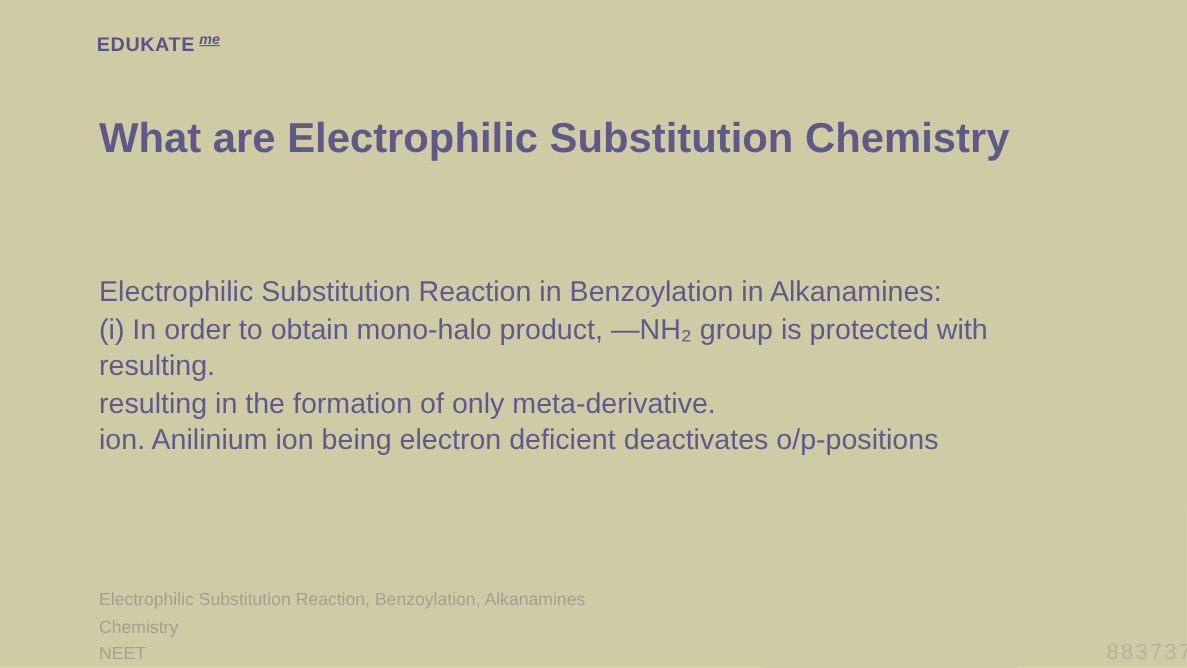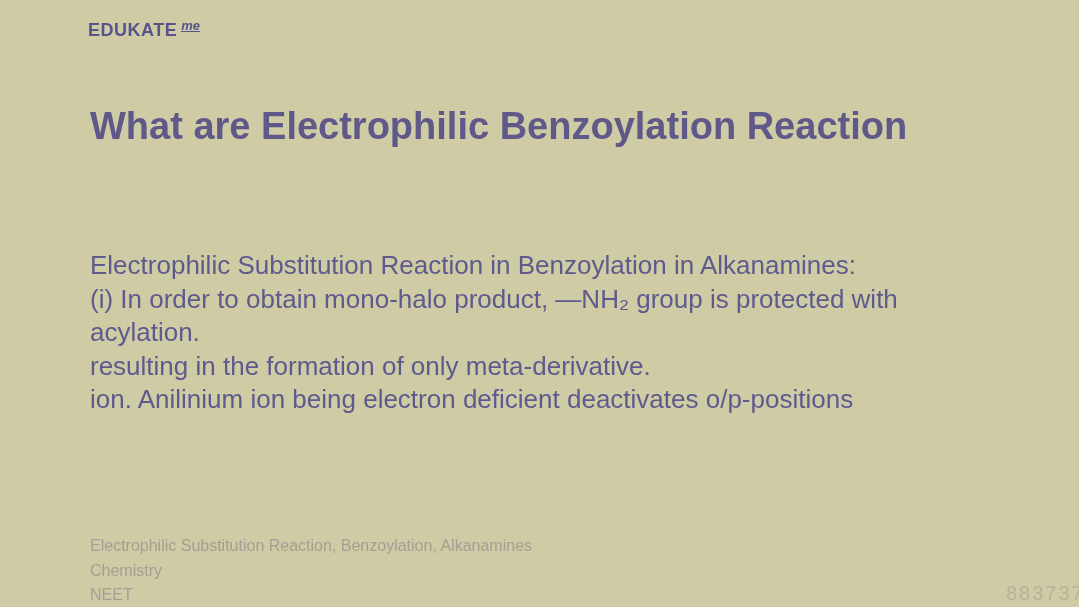--- a/index.html
+++ b/index.html
@@ -4,21 +4,21 @@
 <style>
   html,body{margin:0;padding:0;}
   .slide{
     position:relative;
     width:1079px;height:607px;
     background:#cfcba5;
     font-family:"Liberation Sans", sans-serif;
     overflow:hidden;
   }
   .brand{
-    position:absolute;left:88px;top:20px;
+    position:absolute;left:88px;top:30px;
     color:#58538a;
     font-size:18px;font-weight:bold;letter-spacing:0.5px;
     white-space:nowrap;
   }
   .brand .suffix{
     font-size:13px;font-weight:bold;font-style:italic;
     text-decoration:underline;
     position:relative;top:-6px;left:4px;
     letter-spacing:0;
   }
@@ -58,27 +58,27 @@
 </head>
 <body>
 
 <div class="slide">
 
   <div class="brand">
     <span>EDUKATE</span><span class="suffix">me</span>
   </div>
 
   <h1 class="question">
-    <span class="hline">What are Electrophilic Benzoylation Reaction</span>
+    <span class="hline">What are Electrophilic Substitution Chemistry</span>
   </h1>
 
   <div class="answer">
     <span class="aline">Electrophilic Substitution Reaction in Benzoylation in Alkanamines:</span>
     <span class="aline">(i) In order to obtain mono-halo product, —NH₂ group is protected with</span>
-    <span class="aline">acylation.</span>
+    <span class="aline">resulting.</span>
     <span class="aline">resulting in the formation of only meta-derivative.</span>
     <span class="aline">ion. Anilinium ion being electron deficient deactivates o/p-positions</span>
   </div>
 
   <div class="footer">
     <div>Electrophilic Substitution Reaction, Benzoylation, Alkanamines</div>
     <div>Chemistry</div>
     <div>NEET</div>
   </div>
 

